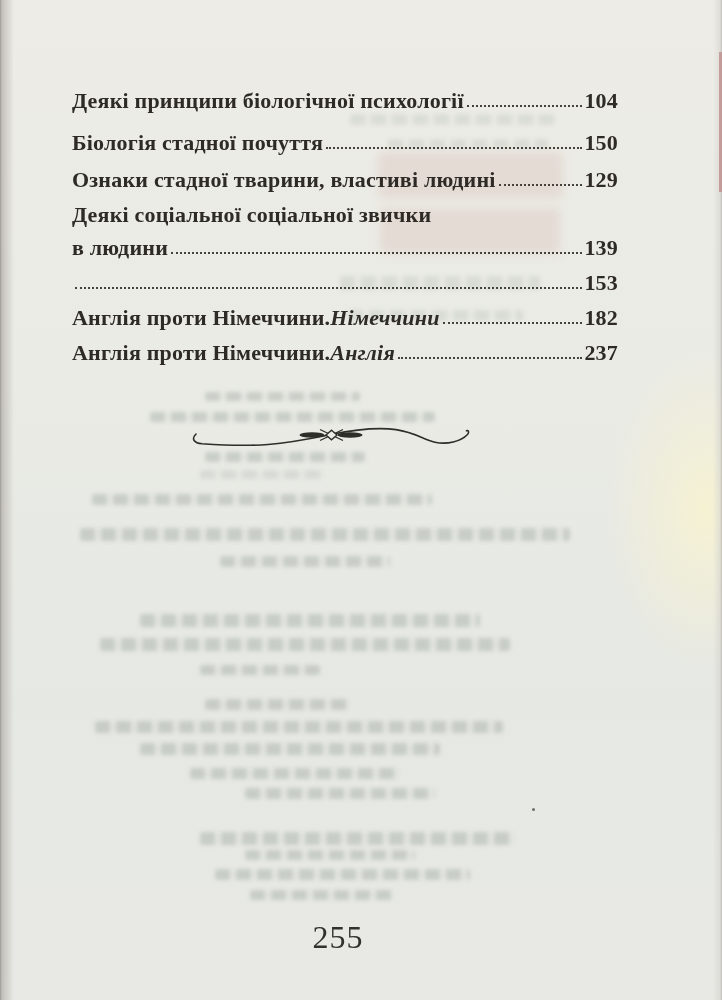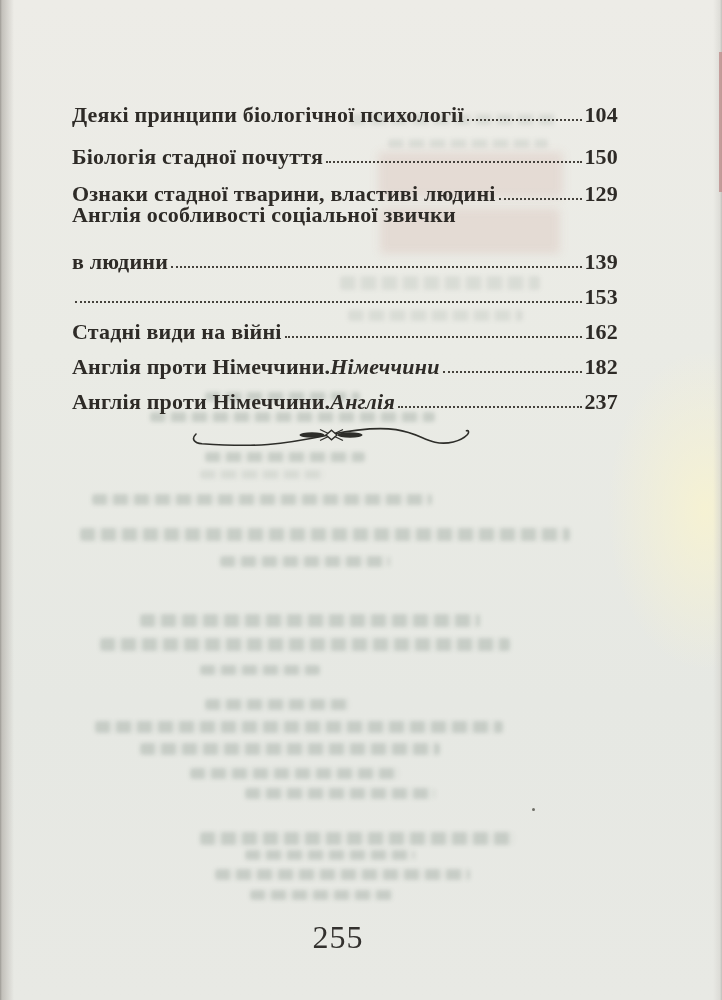--- a/index.html
+++ b/index.html
@@ -32,21 +32,21 @@
   
   .toc{position:absolute;left:72px;top:84px;width:546px;
     font-size:22px;color:#2e2b27;letter-spacing:.2px;}
   .toc-entry{margin-bottom:2px;font-weight:bold;}
   .toc-entry:nth-child(1){margin-bottom:9px;}
   .toc-entry:nth-child(2){margin-bottom:4px;}
   .toc-line{display:flex;align-items:baseline;height:33px;line-height:33px;white-space:nowrap;}
   .toc-line i{font-style:italic;}
   .toc-leader{flex:1 1 auto;height:0;margin:0 2px 0 3px;
     border-bottom:2px dotted #45423c;transform:translateY(-1px);}
-  .toc-page{color:#2e2b27;margin-top:14px;}
+  .toc-page{color:#2e2b27;}
   
   .flourish{position:absolute;left:192px;top:424px;width:280px;height:26px;}
   .flourish svg{display:block;width:100%;height:100%;}
   
   .folio{position:absolute;left:0;right:46px;top:919px;text-align:center;
     font-size:32px;color:#33312e;letter-spacing:1px;}
 </style>
 </head>
 <body>
 
@@ -98,39 +98,32 @@
       </div>
       <div class="toc-entry">
         <div class="toc-line">
           <span>Ознаки стадної тварини, властиві людині</span>
           <span class="toc-leader"></span>
           <span class="toc-page">129</span>
         </div>
       </div>
       <div class="toc-entry">
         <div class="toc-line">
-          <span>Англія особливості соціальної звички</span>
+          <span>Деякі соціальної соціальної звички</span>
         </div>
         <div class="toc-line">
           <span>в людини</span>
           <span class="toc-leader"></span>
           <span class="toc-page">139</span>
         </div>
       </div>
       <div class="toc-entry">
         <div class="toc-line">
           <span class="toc-leader"></span>
           <span class="toc-page">153</span>
-        </div>
-      </div>
-      <div class="toc-entry">
-        <div class="toc-line">
-          <span>Стадні види на війні</span>
-          <span class="toc-leader"></span>
-          <span class="toc-page">162</span>
         </div>
       </div>
       <div class="toc-entry">
         <div class="toc-line">
           <span>Англія проти Німеччини. </span>
           <i>Німеччини</i>
           <span class="toc-leader"></span>
           <span class="toc-page">182</span>
         </div>
       </div>

